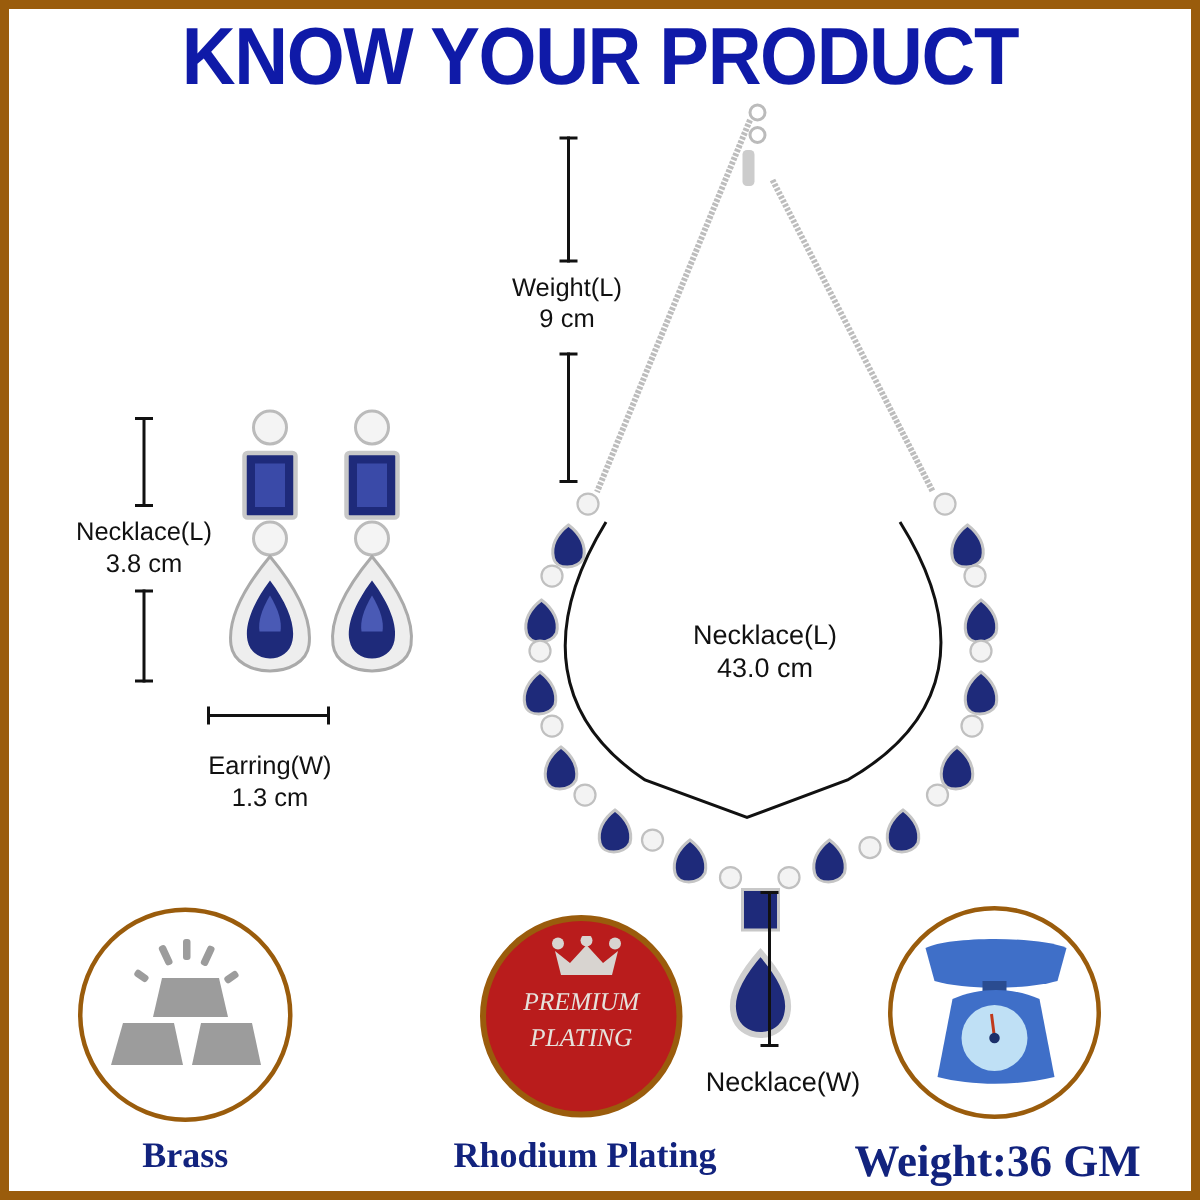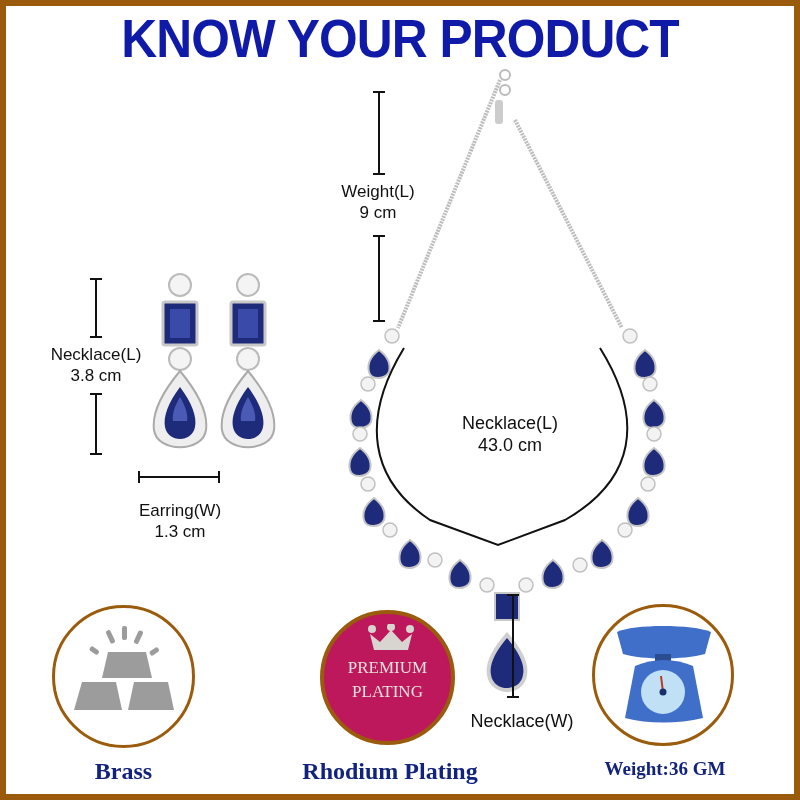--- a/index.html
+++ b/index.html
@@ -131,21 +131,21 @@
     <rect x="66" y="10" width="5" height="14" rx="2" transform="rotate(25 68 17)"></rect>
     <rect x="22" y="26" width="5" height="10" rx="2" transform="rotate(-55 24 31)"></rect>
     <rect x="82" y="26" width="5" height="10" rx="2" transform="rotate(55 84 31)"></rect>
     <path d="M38 32 L76 32 L82 58 L32 58Z"></path>
     <path d="M12 62 L46 62 L52 90 L4 90Z"></path>
     <path d="M64 62 L98 62 L104 90 L58 90Z"></path>
   </g>
 </svg>
 <div class="caption" style="left:52px;top:758px;width:143px;">Brass</div>
 
-<div class="circle" style="left:320px;top:610px;width:135px;height:135px;background:#be185d;border:4px solid #9a5c0c;">
+<div class="circle" style="left:320px;top:610px;width:135px;height:135px;background:#b91c1c;border:4px solid #9a5c0c;font-style:italic;">
   <svg style="left:42px;top:10px" width="50" height="30" viewBox="0 0 50 30">
     <g fill="#d8d4d0">
       <circle cx="6" cy="5" r="4"></circle>
         <circle cx="25" cy="3" r="4"></circle>
         <circle cx="44" cy="5" r="4"></circle>
       <path d="M4 10 L14 18 L25 6 L36 18 L46 10 L42 26 L8 26Z"></path>
     </g>
   </svg>
   <div class="badge-text" style="top:42px;">PREMIUM</div>
   <div class="badge-text" style="top:66px;">PLATING</div>
@@ -154,13 +154,13 @@
 
 <div class="circle" style="left:592px;top:604px;width:142px;height:142px;border:3px solid #9a5c0c;"></div>
 <svg style="left:613px;top:620px" width="100" height="110" viewBox="0 0 100 110">
   <path d="M4 12 C20 4 80 4 98 12 L92 34 C70 40 30 40 10 34Z" fill="#3f6fc8"></path>
   <rect x="42" y="34" width="16" height="10" fill="#2a4c90"></rect>
   <path d="M22 46 C40 38 62 38 80 46 L90 98 C65 104 35 104 12 98Z" fill="#3f6fc8"></path>
   <circle cx="50" cy="72" r="22" fill="#bfe0f5"></circle>
   <line x1="50" y1="72" x2="48" y2="56" stroke="#c0391b" stroke-width="2"></line>
   <circle cx="50" cy="72" r="3.5" fill="#1b2f6a"></circle>
 </svg>
-<div class="caption" style="left:560px;top:758px;width:210px;font-size:19px;">Weight:36 GM</div>
+<div class="caption" style="left:560px;top:758px;width:210px;font-size:30px;">Weight:36 GM</div>
 
 </body></html>

